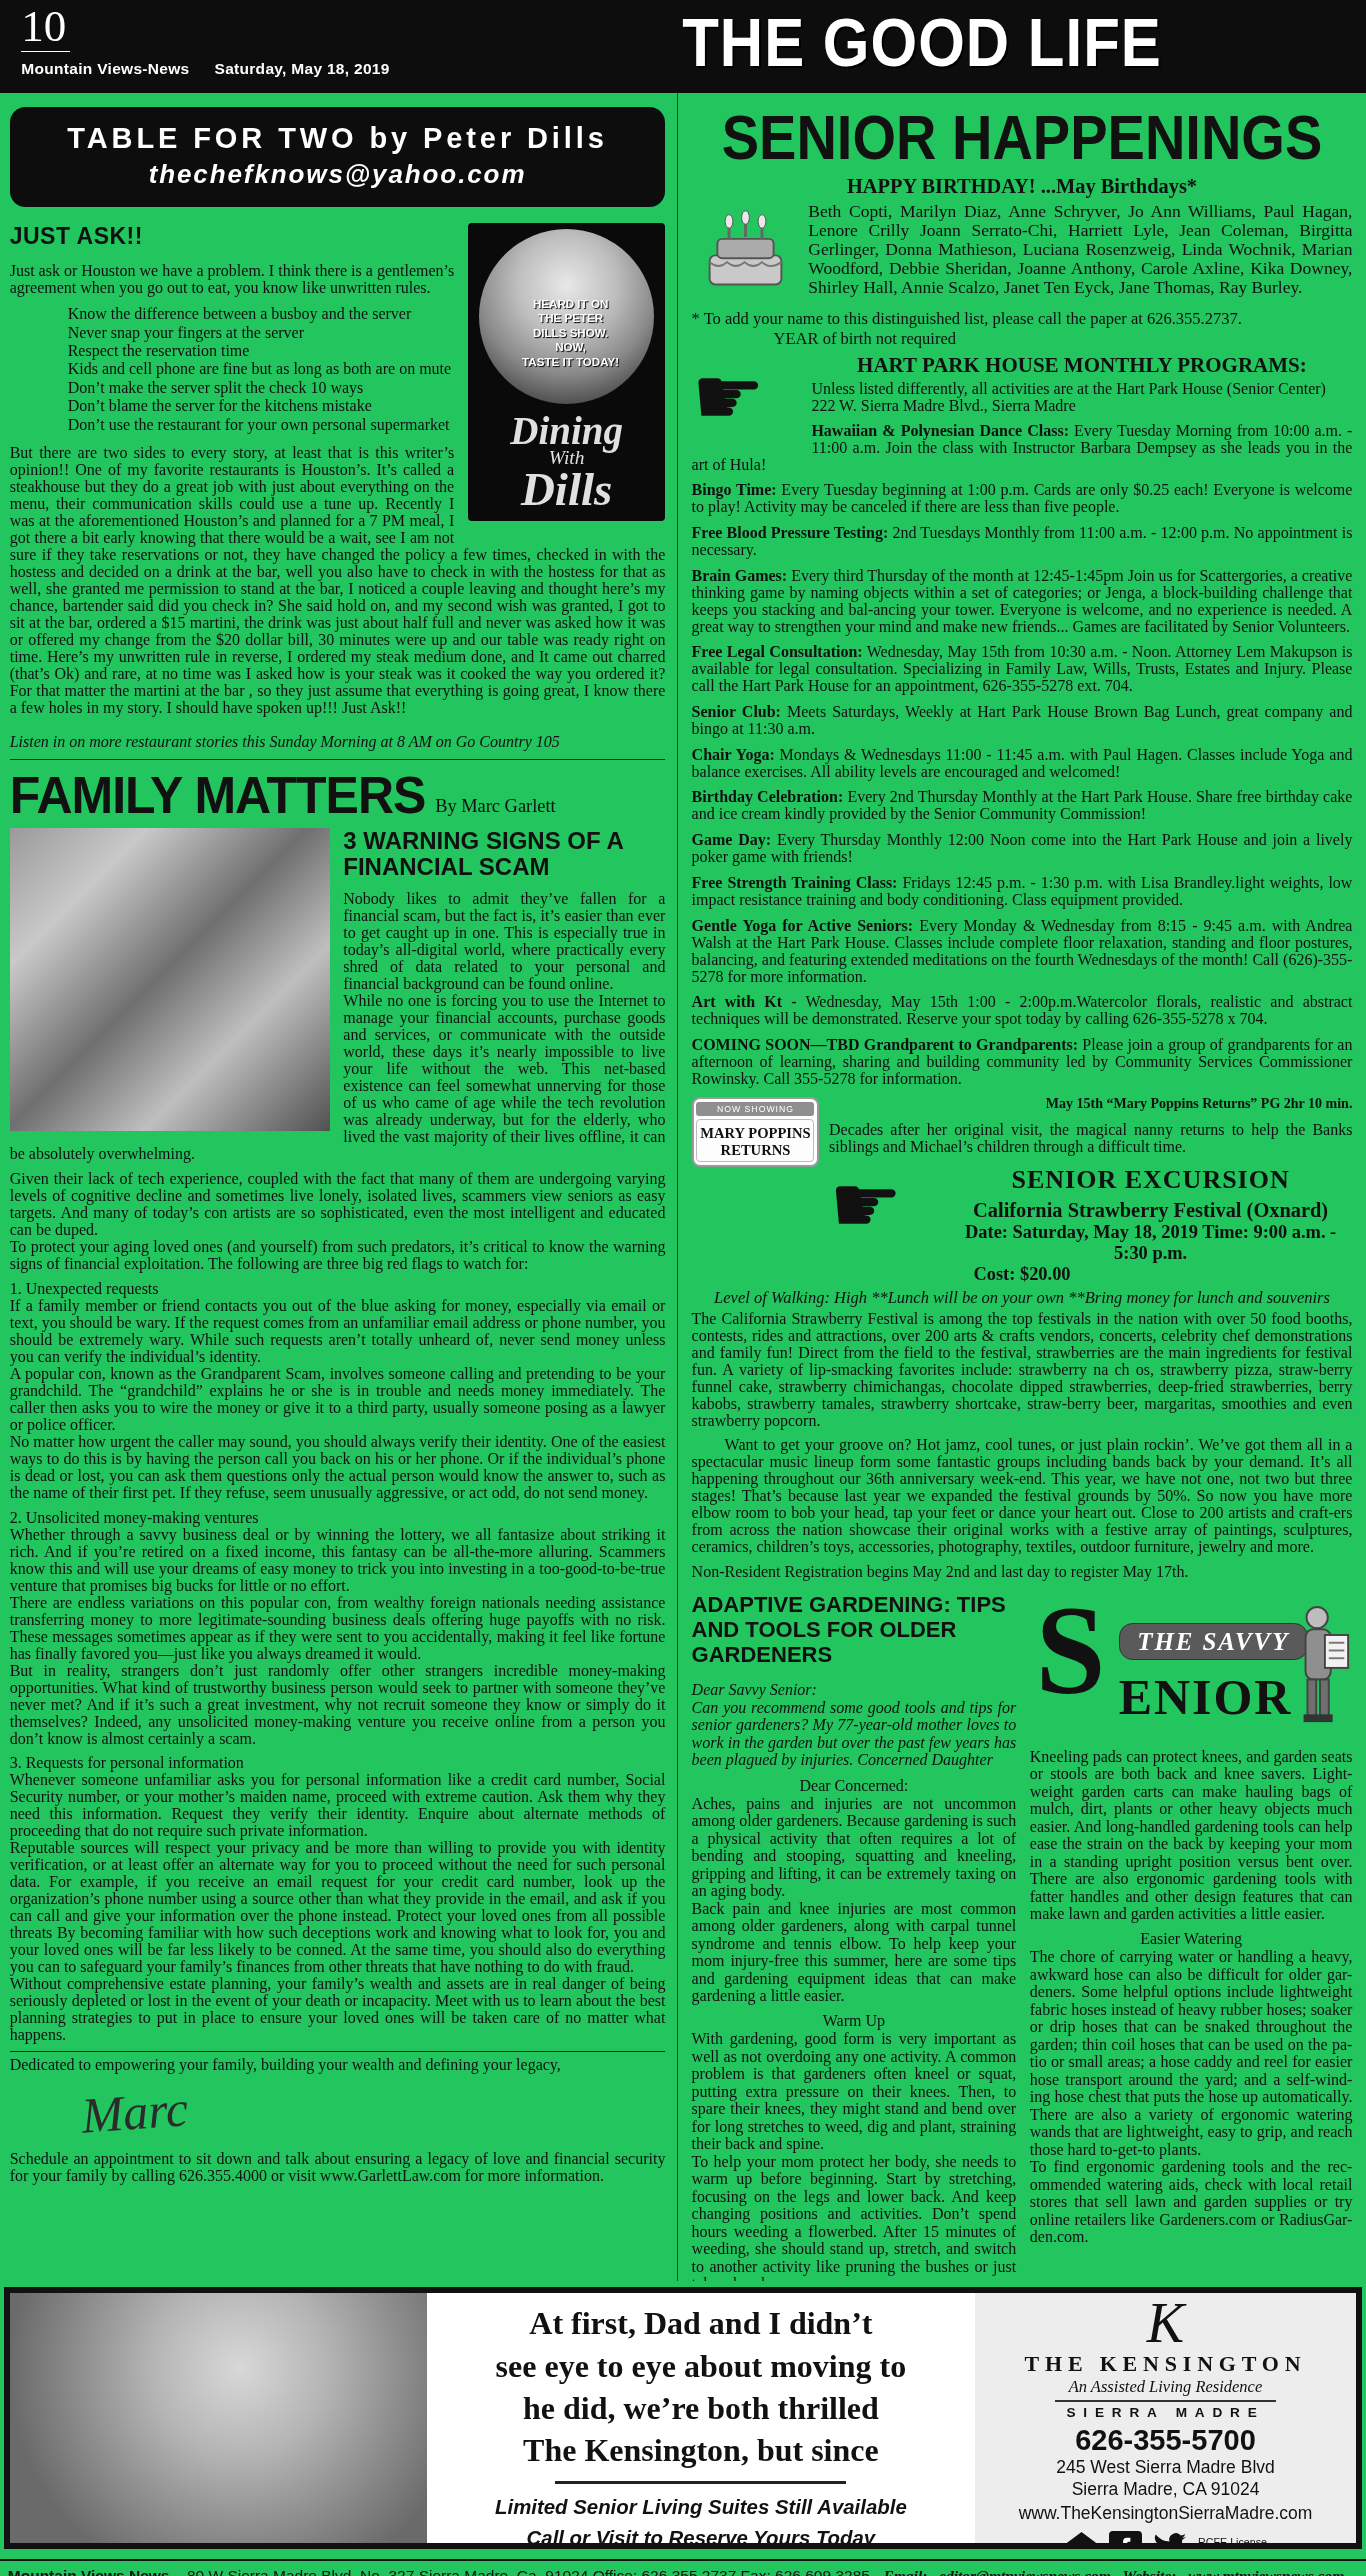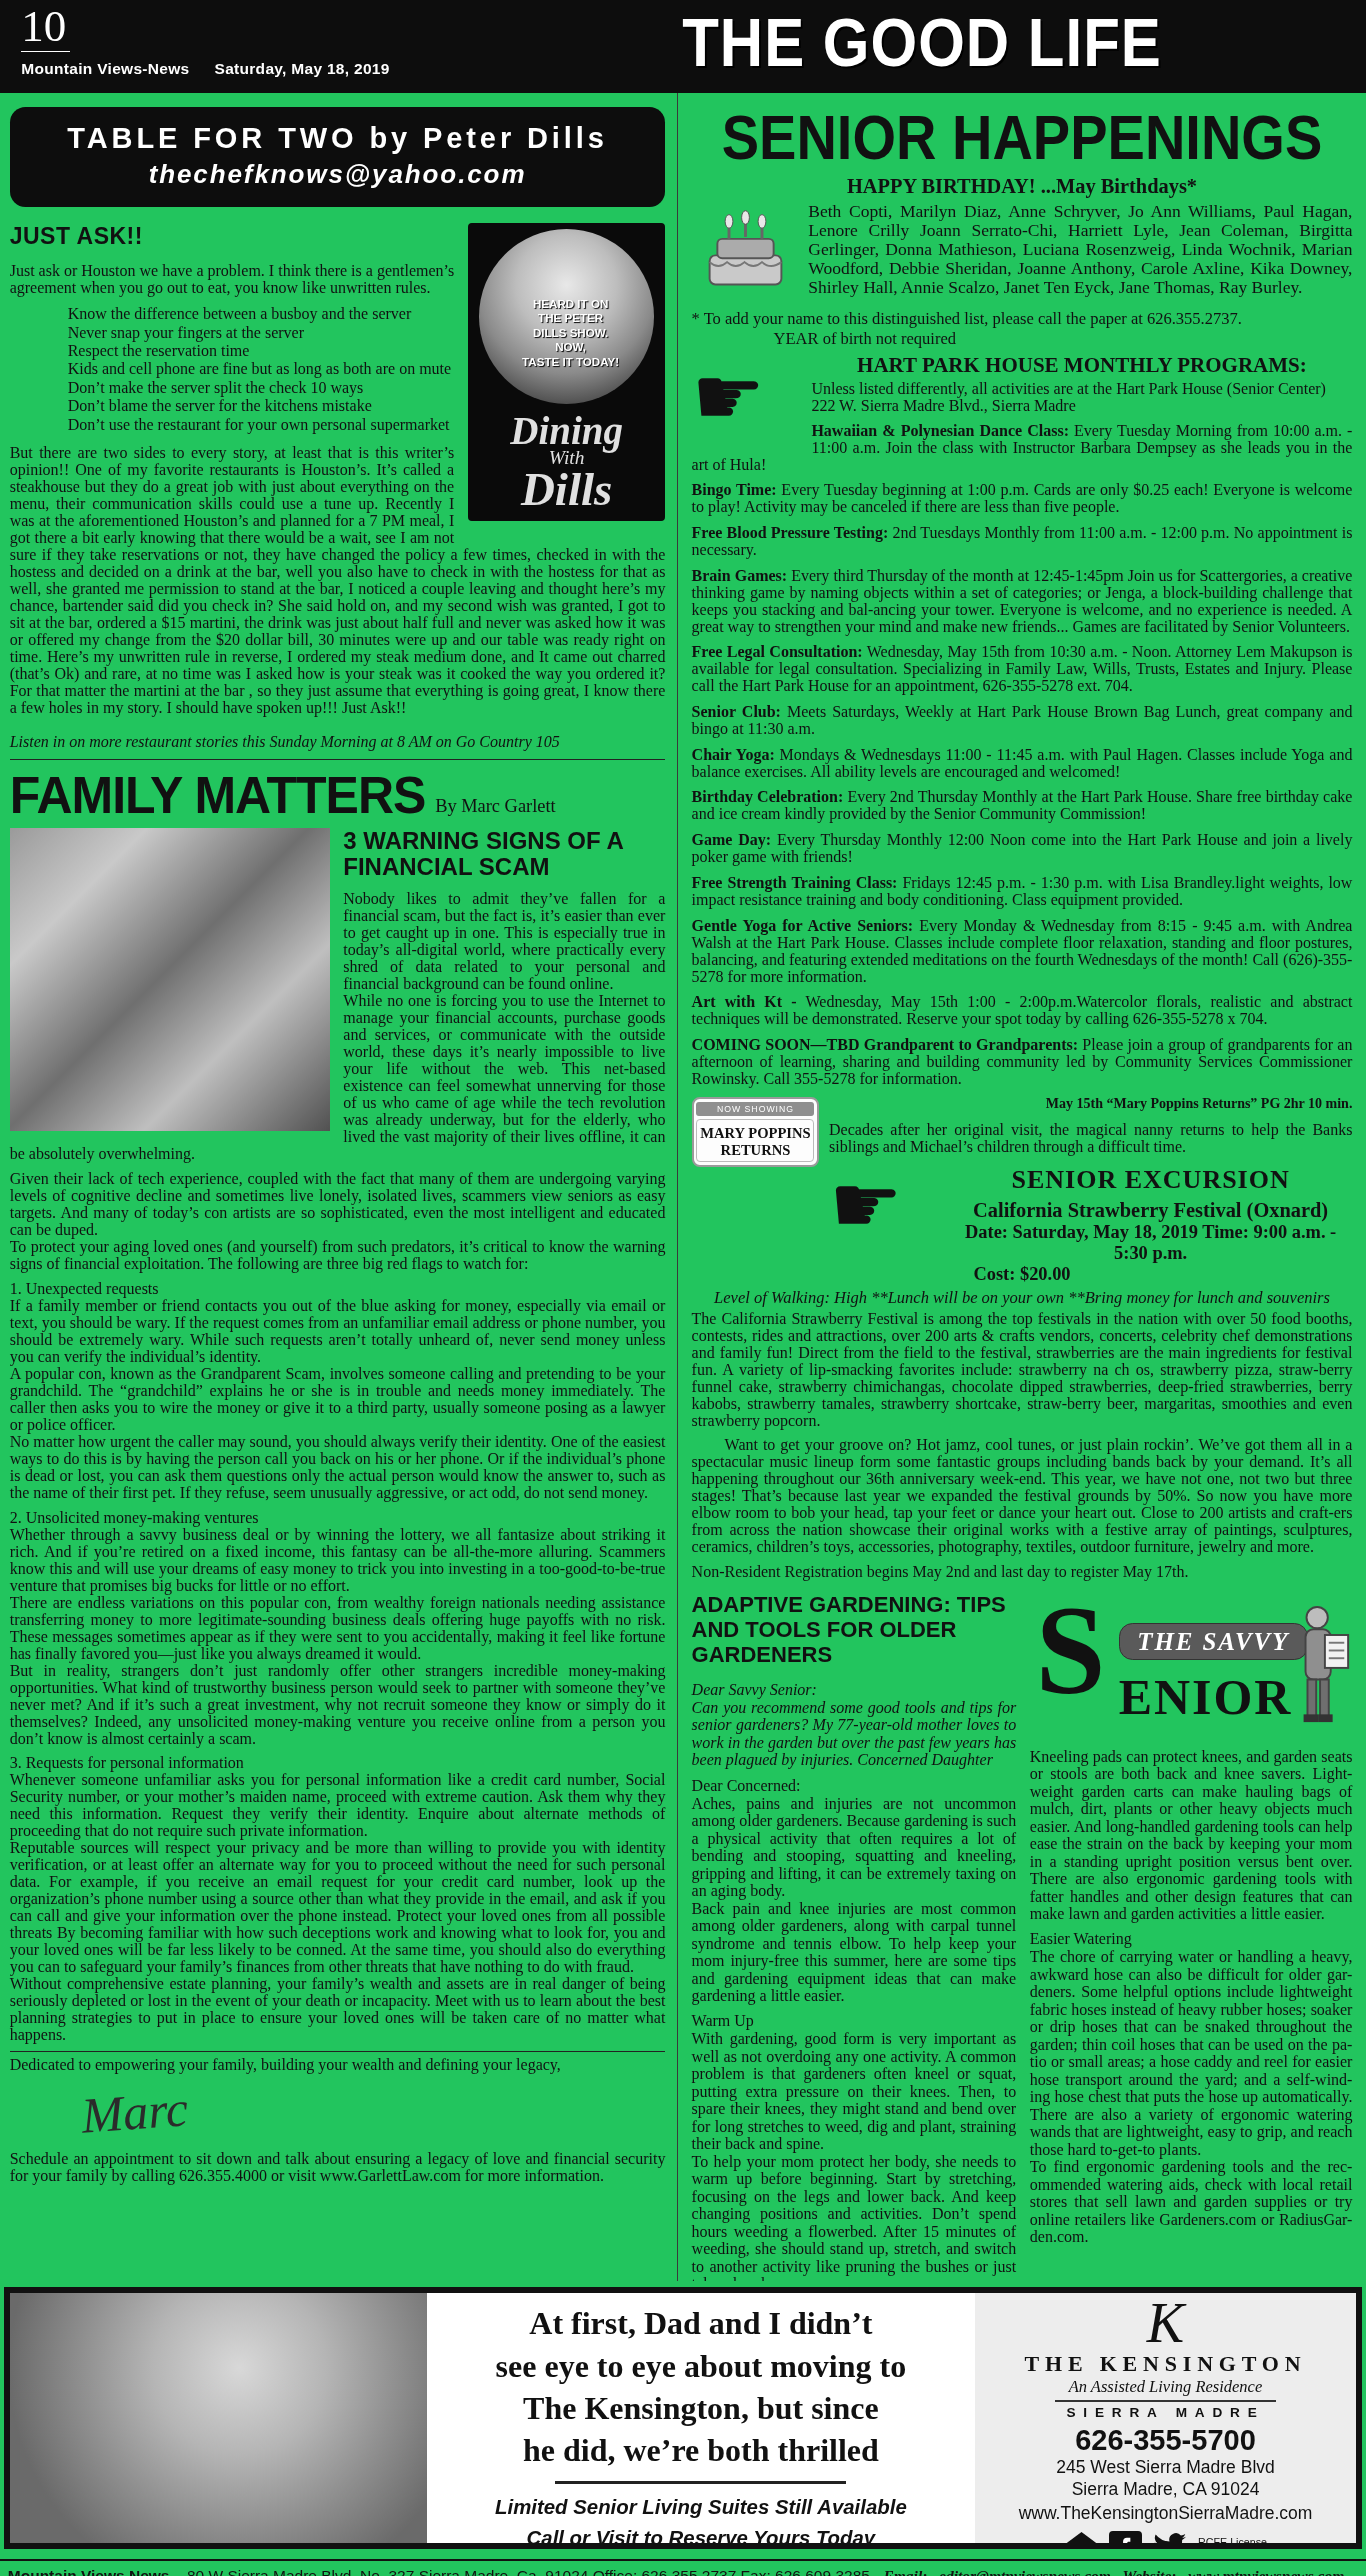--- a/index.html
+++ b/index.html
@@ -69,21 +69,21 @@
   .se-line{text-align:center;font-weight:bold;font-size:18.4px;}
   .se-italic{text-align:center;font-style:italic;font-size:16.5px;margin:2.9px 0 1.9px 0;}
   .se-body{font-size:16px;line-height:17px;}
   
   .ag-wrap{display:flex;margin-top:9.7px;}
   .ag-left{width:332px;padding-right:13.6px;}
   .ag-right{width:330px;}
   .ag-head{font-family:"Liberation Sans",sans-serif;font-weight:bold;font-size:22px;line-height:1.15;margin:1.9px 0 13.6px 0;}
   .ag-q{font-style:italic;font-size:16px;line-height:17.5px;}
   .ag-body{font-size:16px;line-height:17.5px;}
-  .ag-subhead{font-size:16px;margin:7.8px 0 0 0;}
+  .ag-subhead{font-size:16px;margin:7.8px 0 0 0;text-align:center;}
   .savvy{position:relative;height:144px;margin:5.8px 0 7.8px 0;}
   .savvy-s{position:absolute;left:5.8px;top:-7.8px;font-family:"Liberation Serif",serif;font-weight:bold;font-size:126px;line-height:1;}
   .savvy-box{position:absolute;left:89px;top:27px;background:#5a5a5a;border:1.9px solid #333;border-radius:13.6px;color:#fff;
       font-style:italic;font-weight:bold;font-size:25px;padding:3.9px 17.5px;letter-spacing:1.9px;}
   .savvy-enior{position:absolute;left:89px;top:72px;font-family:"Liberation Serif",serif;font-weight:bold;font-size:50px;letter-spacing:1.9px;}
   .savvy-man{position:absolute;right:0px;top:5.8px;}
   
   #ad{position:relative;height:250px;margin:5.8px 3.9px 0 3.9px;border:6.8px solid #111;display:flex;overflow:hidden;}
   .ad-photo{width:417px;background:
      radial-gradient(circle at 55% 30%, #d8d8d8 0%, #b5b5b5 30%, #8f8f8f 55%, #6a6a6a 80%),
@@ -303,22 +303,22 @@
       </div>
     </div>
   </div>
 
   <div id="ad">
     <div class="ad-photo"></div>
     <div class="ad-mid">
       <div class="ad-quote">
         <div>At first, Dad and I didn’t</div>
         <div>see eye to eye about moving to</div>
+        <div>he did, we’re both thrilled</div>
         <div>The Kensington, but since</div>
-        <div>he did, we’re both thrilled</div>
       </div>
       <hr class="ad-rule">
       <div class="ad-tag">
         <div>Limited Senior Living Suites Still Available</div>
         <div>Call or Visit to Reserve Yours Today</div>
       </div>
     </div>
     <div class="ad-right">
       <div class="k-initial">K</div>
       <div class="k-name">THE KENSINGTON</div>

